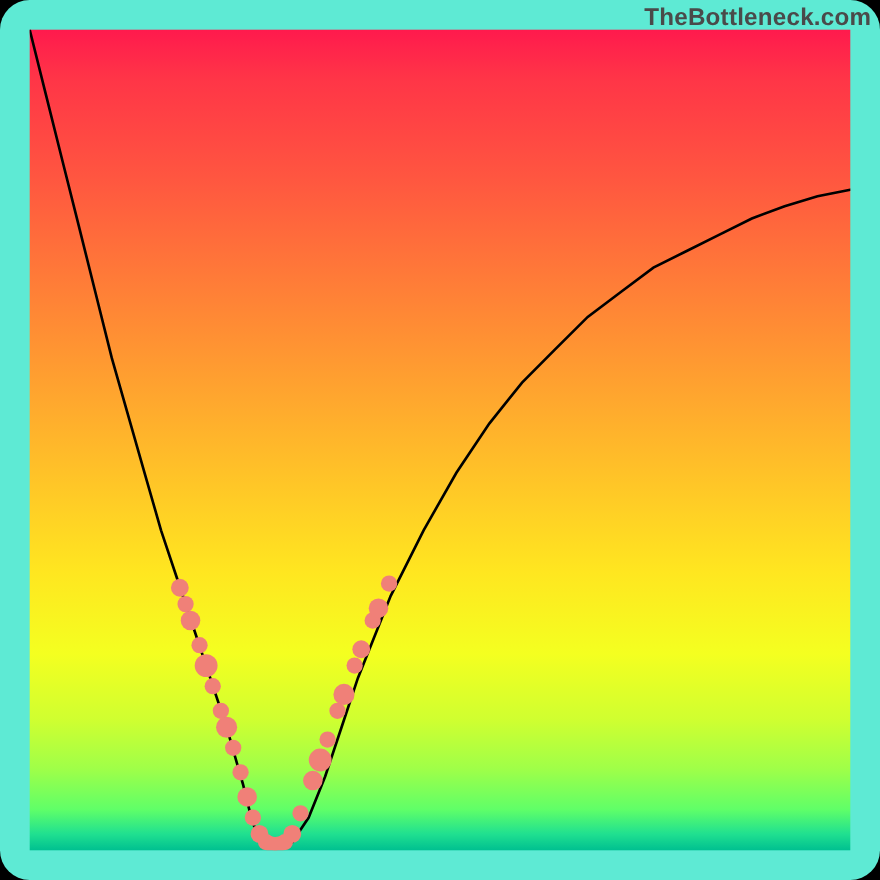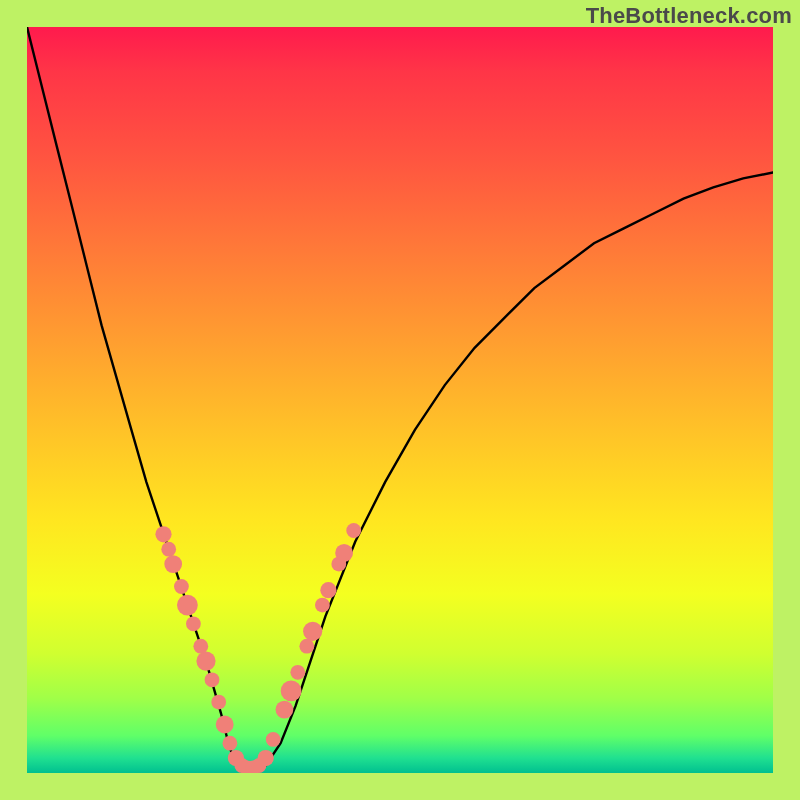--- a/index.html
+++ b/index.html
@@ -7,21 +7,22 @@
     padding: 0;
     width: 800px;
     height: 800px;
     overflow: hidden;
     background: #000;
     font-family: Arial, Helvetica, sans-serif;
   }
   .frame {
     position: absolute;
     inset: 0;
-    background: #bef264;
+    background: #5eead4;
+    border-radius: 27px;
   }
   .plot {
     position: absolute;
     left: 27px;
     top: 27px;
     width: 746px;
     height: 746px;
     background: linear-gradient(to bottom,
       #ff1a4d 0%,
       #ff3547 6%,

